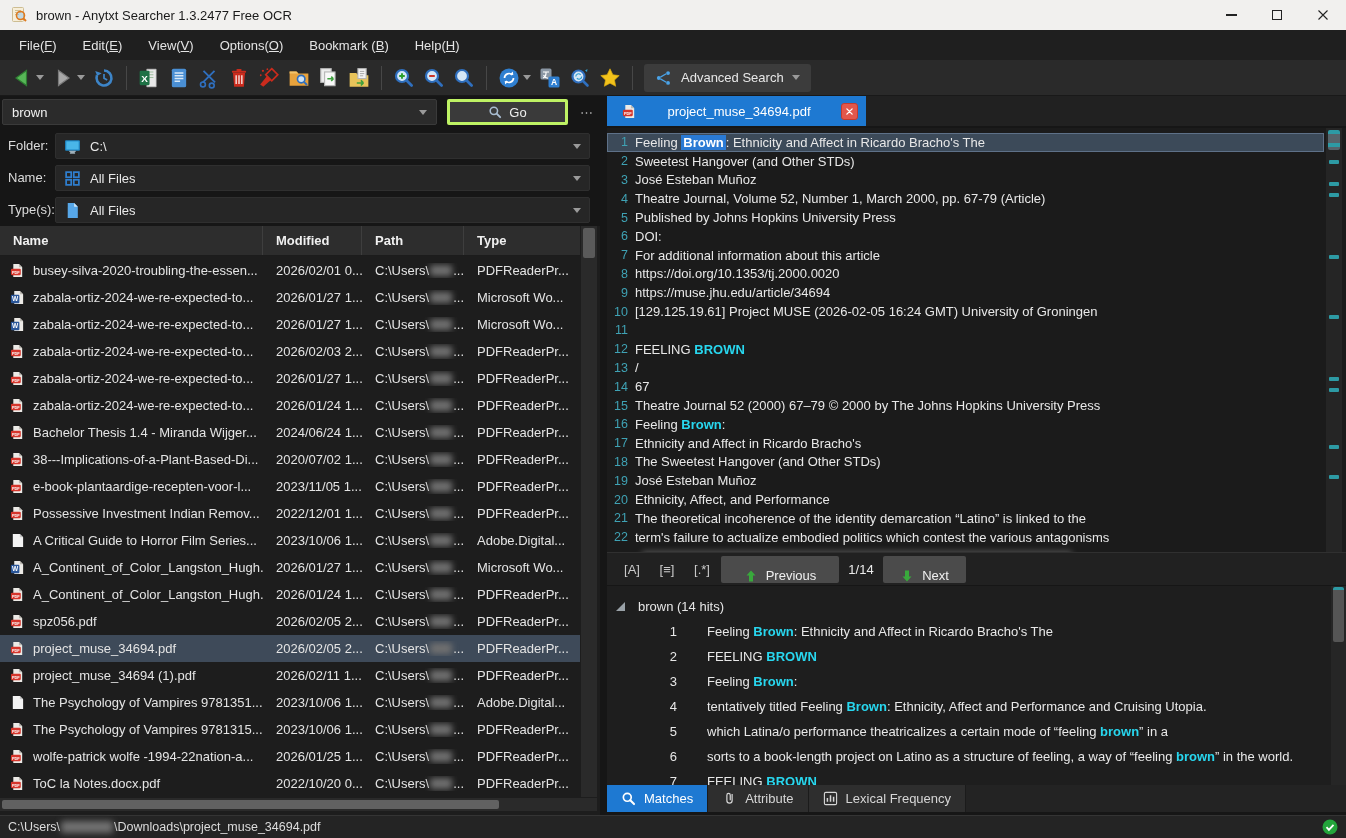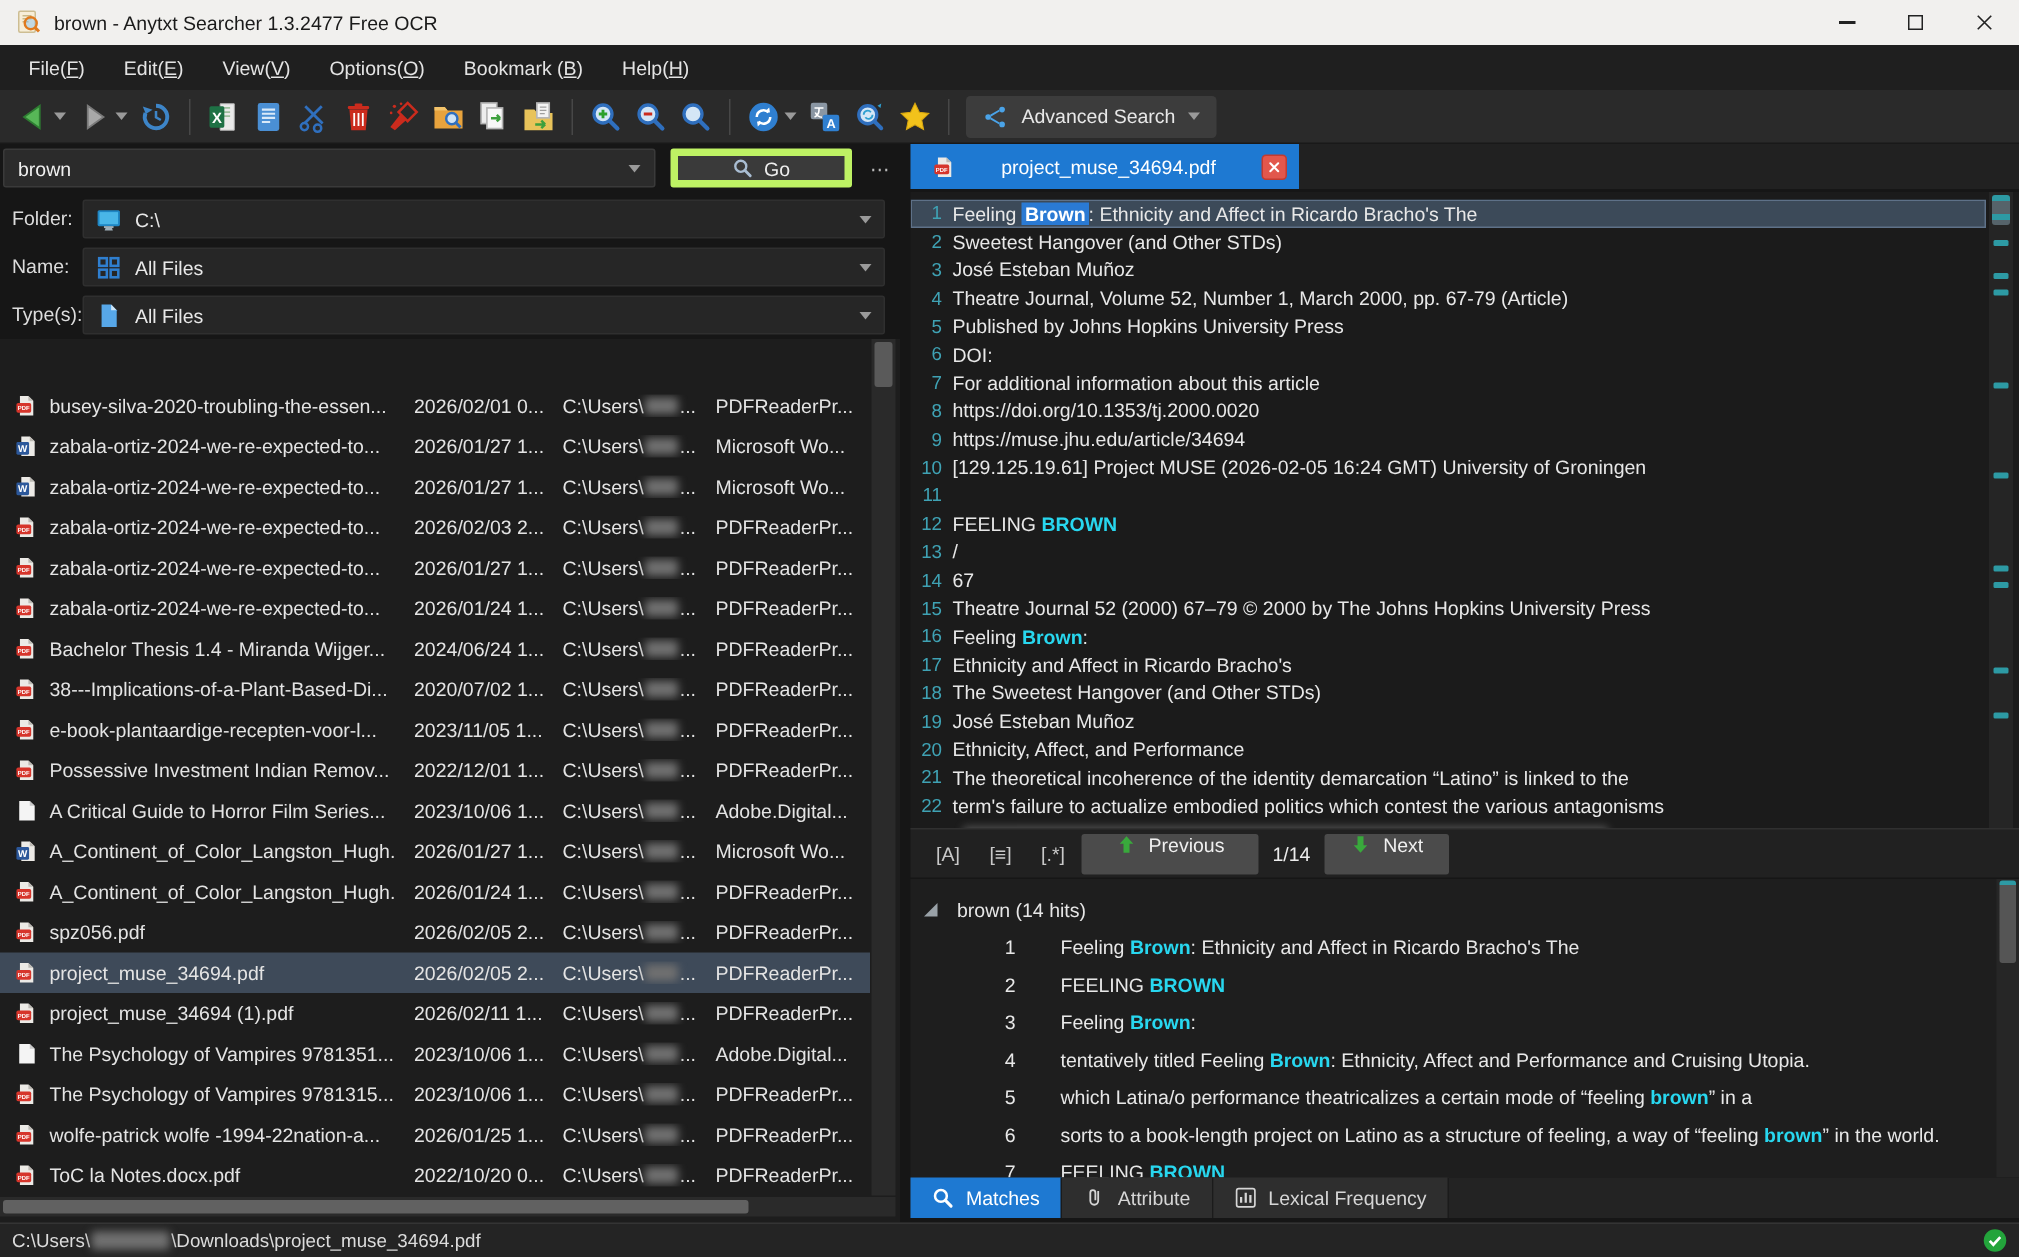--- a/index.html
+++ b/index.html
@@ -37,21 +37,21 @@
   .tbtn.labeled .ic{width:18px;height:18px}
   .tlabel{color:#e8e8e8;font-size:13px}
 
   
   .left-panel{position:absolute;top:96px;left:0;width:600px;height:719px}
   .combo{position:absolute;left:2px;top:3px;width:435px;height:26px;background:#2b2b2b;
     border:1px solid #3a3a3a;border-radius:2px;display:flex;align-items:center;padding:0 9px}
   .combo-text{color:#f0f0f0}
   .combo .caret{margin-left:auto}
   .go-btn{position:absolute;left:447px;top:3px;width:121px;height:26px;background:#3a3a3a;
-    border:5px solid #bef264;border-radius:2px;display:flex;align-items:center;justify-content:center;
+    border:3px solid #bef264;border-radius:2px;display:flex;align-items:center;justify-content:center;
     gap:7px;color:#eee;font-size:13px;font-family:inherit}
   .go-icon{width:14px;height:14px;color:#a9bdd2}
   .more-btn{position:absolute;left:576px;top:3px;width:22px;height:26px;display:flex;align-items:center;
     justify-content:center;color:#b9b9b9;letter-spacing:1px}
 
   .filters{position:absolute;top:32px;left:0;right:0}
   .frow-filter{position:relative;height:28px;margin-top:4px}
   .flabel{position:absolute;left:8px;top:6px;color:#dcdcdc}
   .fcombo{position:absolute;left:55px;right:10px;top:1px;height:26px;background:#262626;
     border:1px solid #2f2f2f;border-radius:2px;display:flex;align-items:center;padding:0 8px;gap:9px}
@@ -106,21 +106,21 @@
     background:linear-gradient(#2d9aa4 0 4px,#56636a 4px 13px,#2d9aa4 13px 17px,#56636a 17px)}
   .pmark{position:absolute;left:3px;width:10px;height:4px;background:#2d9aa4;border-radius:1px}
 
   .findbar{position:absolute;top:456px;left:0;right:0;height:33px;background:#212121;
     border-top:1px solid #303030;display:flex;align-items:center;padding:0 1px}
   .find-input{width:397px;height:27px;background:#191919;border:1px solid #2e2e2e;color:#ddd;
     padding:0 9px;font-size:13px;font-family:inherit;border-radius:2px;outline:none}
   .find-input::placeholder{color:#8f8f8f}
   .toggle{color:#c9c9c9;margin-left:13px;width:22px;text-align:center}
   .nav-btn{height:27px;background:#4b4b4b;border:none;border-radius:2px;color:#f0f0f0;display:flex;
-    align-items:flex-start;justify-content:center;gap:8px;font-size:13px;font-family:inherit}
+    align-items:flex-end;justify-content:center;gap:8px;font-size:13px;font-family:inherit}
   .nav-btn .ic{width:14px;height:14px}
   .prev{margin-left:8px;width:118px}
   .counter{margin:0 7px;width:30px;text-align:center;color:#ececec}
   .next{width:83px}
 
   .results{position:absolute;top:490px;left:0;right:0;height:199px;background:#1e1e1e;overflow:hidden}
   .rheader{display:flex;align-items:center;height:33px;padding:8px 0 0 9px}
   .tri{width:0;height:0;border-left:9px solid transparent;border-bottom:9px solid #9aa2a8;margin-right:13px}
   .rrow{display:flex;align-items:center;height:25px}
   .rnum{flex:none;width:70px;text-align:right;color:#e8e8e8}
@@ -422,20 +422,26 @@
                 <path d="M9.5 1L13 4.5H9.5z" fill="#cfe6f8"></path>
               </svg>
             </span>
             <span class="fval">All Files</span>
             <span class="caret"></span>
           </div>
         </div>
       </div>
 
     <div class="ftable">
+      <div class="thead">
+          <div class="th th0">Name</div>
+          <div class="th th1">Modified</div>
+          <div class="th th2">Path</div>
+          <div class="th th3">Type</div>
+        </div>
       <div class="tbody">
           <div class="trow">
             <div class="td td0">
               <span class="ic">
                 <svg viewBox="0 0 16 16">
                   <path d="M3.5 1h6L13 4.5V15H3.5z" fill="#eceae6"></path>
                   <path d="M9.5 1L13 4.5H9.5z" fill="#bdbab4"></path>
                   <rect x="1" y="6" width="10.5" height="7" rx="1.2" fill="#d6352b"></rect>
                   <text x="6.2" y="11.3" font-size="4.2" fill="#fff" text-anchor="middle" font-weight="bold" font-family="Liberation Sans, sans-serif">PDF</text>
                 </svg>

